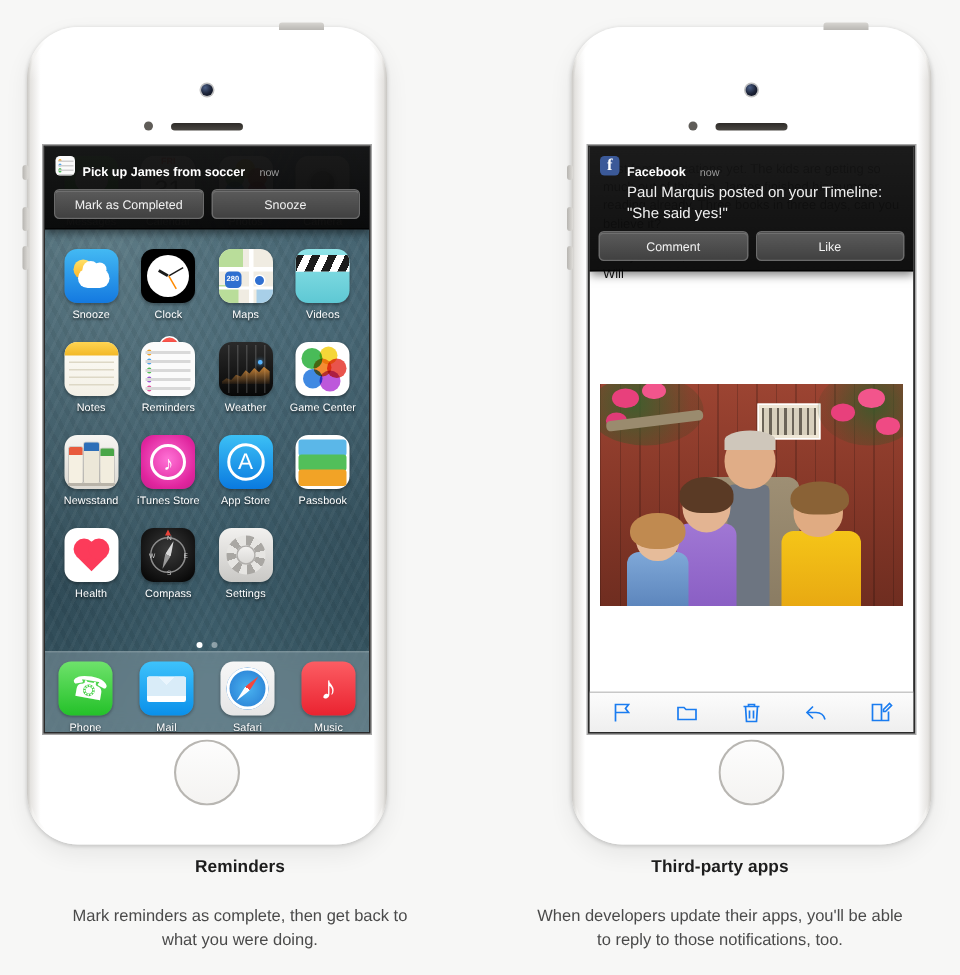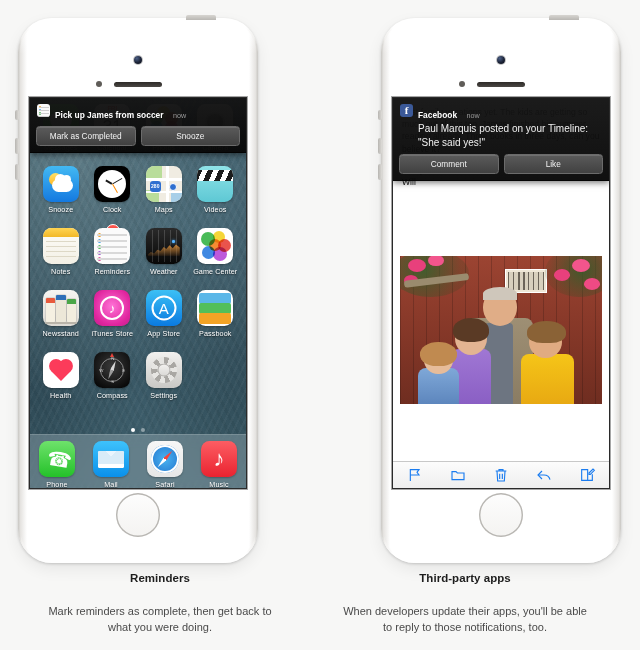--- a/index.html
+++ b/index.html
@@ -317,21 +317,21 @@
     background:linear-gradient(180deg,rgba(252,252,252,.96),rgba(238,238,238,.96));
     border-top:1px solid #c8c8c8;
     display:flex; align-items:center; justify-content:space-around;
   }
   .tb-ic{ width:18px; height:16px; color:#1a7cf0; position:relative; }
   .tb-ic svg{ display:block; width:100%; height:100%; }
 
   
   .caption{ position:absolute; top:572px; width:320px; text-align:center; }
   .caption.c1{ left:0; }
-  .caption.c2{ left:305px; }
+  .caption.c2{ left:320px; }
   .cap-title{ font-size:11.5px; font-weight:bold; color:#1d1d1d; letter-spacing:.05px; }
   .cap-desc{ font-size:11px; color:#4a4a4a; line-height:1.42; margin-top:20px; padding:0 36px; }
 </style>
 </head>
 <body>
 
 <div class="stage">
 
   <div class="phone left">
     <div class="phone-inner">

